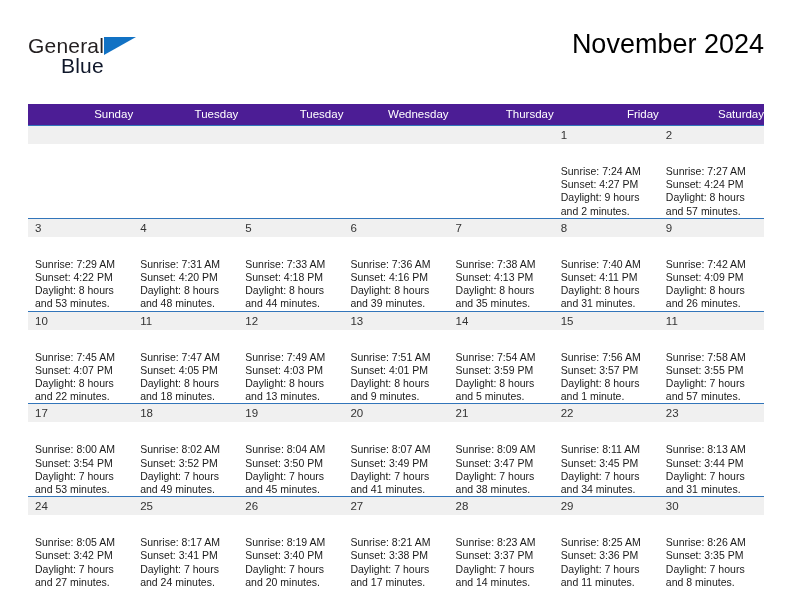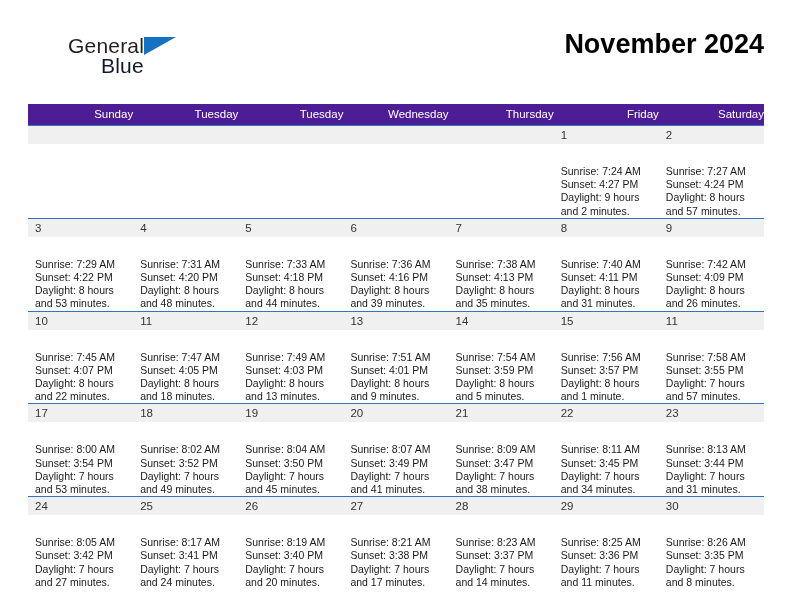--- a/index.html
+++ b/index.html
@@ -21,21 +21,20 @@
     box-sizing: border-box;
   }
 
   
   .header {
     position: absolute;
     left: 28px;
     top: 28px;
     right: 28px;
     height: 70px;
-    margin-left: 40px;
   }
   .brand {
     position: absolute;
     left: 0;
     top: 6px;
     width: 230px;
     height: 56px;
   }
   .brand-general {
     position: absolute;
@@ -66,21 +65,21 @@
   }
 
   .titles {
     position: absolute;
     right: 0;
     top: 0;
     text-align: right;
   }
   .month-title {
     font-size: 27px;
-    font-weight: bold;
+    font-weight: normal;
     color: #000000;
     line-height: 32px;
     white-space: nowrap;
   }
   .location {
     font-size: 14.5px;
     color: #000000;
     line-height: 20px;
     margin-top: 8px;
     white-space: nowrap;

